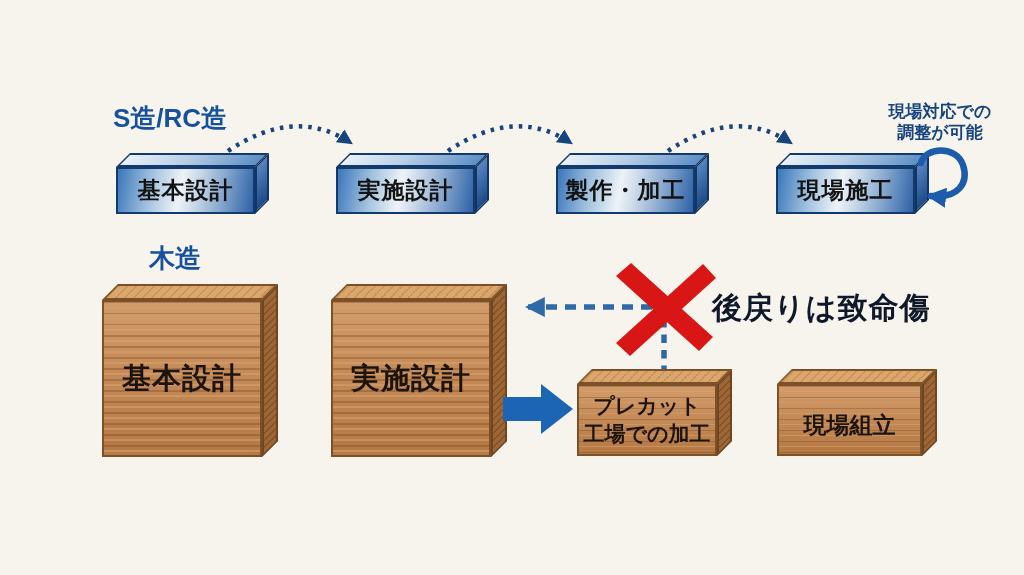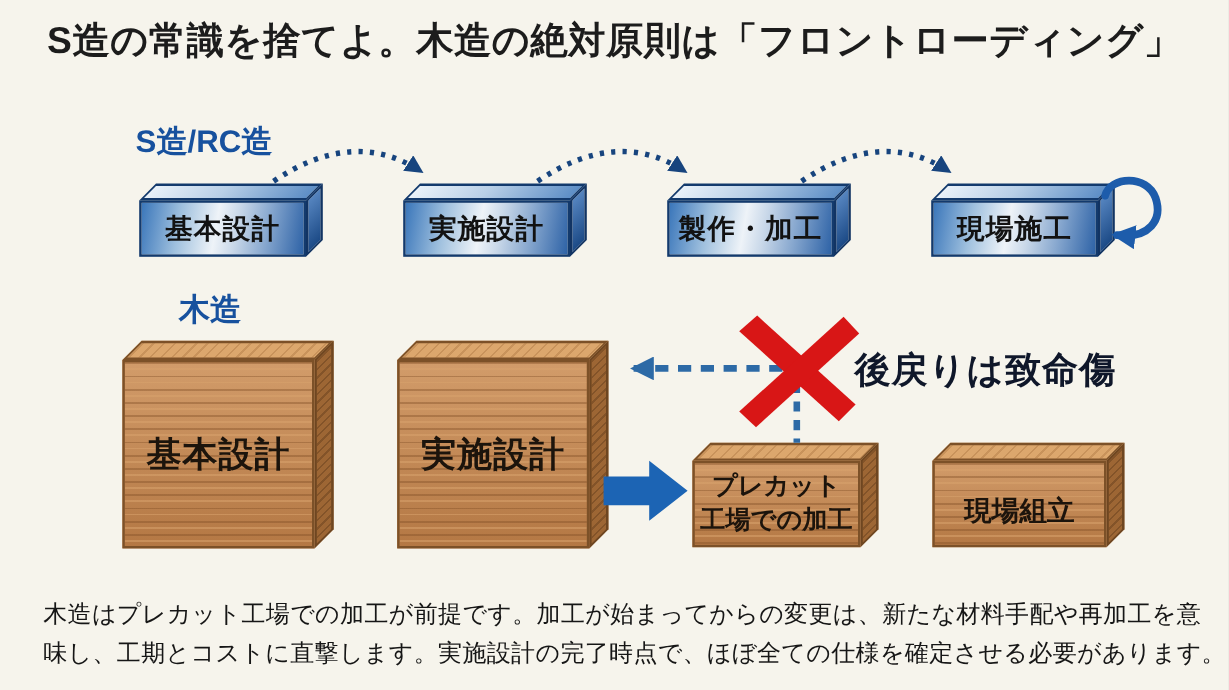--- a/index.html
+++ b/index.html
@@ -53,21 +53,20 @@
 
   .footer{position:absolute;left:36px;top:496px;font-size:20px;line-height:33px;
     color:#161616;font-weight:500;letter-spacing:.3px;}
   .footer div{white-space:nowrap;}
 </style>
 </head>
 <body>
 
 <div class="stage">
 
-  <div class="title">S造の常識を捨てよ。木造の絶対原則は「フロントローディング」</div>
 
   <div class="sec-label" id="steel-label">S造/RC造</div>
 
   <div class="b3 steel" style="--w:139px;--h:47px;--d:14px;left:116px;top:153px;">
     <div class="face top"></div>
     <div class="face side"></div>
     <div class="face front">
         <span class="label">基本設計</span>
       </div>
   </div>
@@ -86,20 +85,24 @@
       </div>
   </div>
   <div class="b3 steel" style="--w:139px;--h:47px;--d:14px;left:776px;top:153px;">
     <div class="face top"></div>
     <div class="face side"></div>
     <div class="face front">
         <span class="label">現場施工</span>
       </div>
   </div>
 
+  <div class="note">
+    <div>現場対応での</div>
+    <div>調整が可能</div>
+  </div>
 
   <div class="sec-label" id="wood-label">木造</div>
 
   <div class="b3 wood wood-lg" style="--w:160px;--h:157px;--d:16px;left:102px;top:284px;">
     <div class="face top"></div>
     <div class="face side"></div>
     <div class="face front">
         <span class="label">基本設計</span>
       </div>
   </div>
@@ -165,18 +168,14 @@
     <g>
       <polygon points="503,397 541,397 541,384 573,409 541,434 541,421 503,421" fill="#1c64b4"></polygon>
     </g>
 
     <g>
       <polygon points="616,276 631,263 713,337 699,351" fill="#d81616"></polygon>
       <polygon points="703,264 716,278 630,356 616,343" fill="#d81616"></polygon>
     </g>
   </svg>
 
-  <div class="footer">
-    <div>木造はプレカット工場での加工が前提です。加工が始まってからの変更は、新たな材料手配や再加工を意</div>
-    <div>味し、工期とコストに直撃します。実施設計の完了時点で、ほぼ全ての仕様を確定させる必要があります。</div>
-  </div>
 
 </div>
 
 </body></html>

